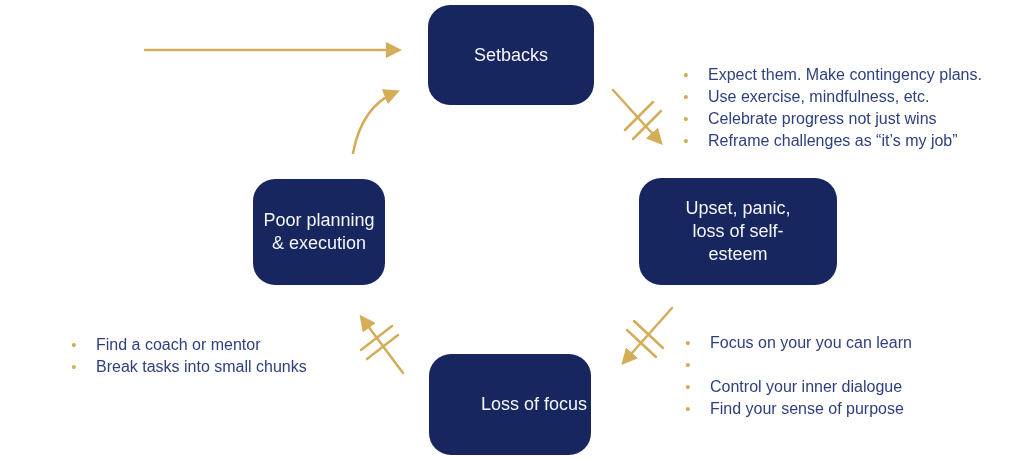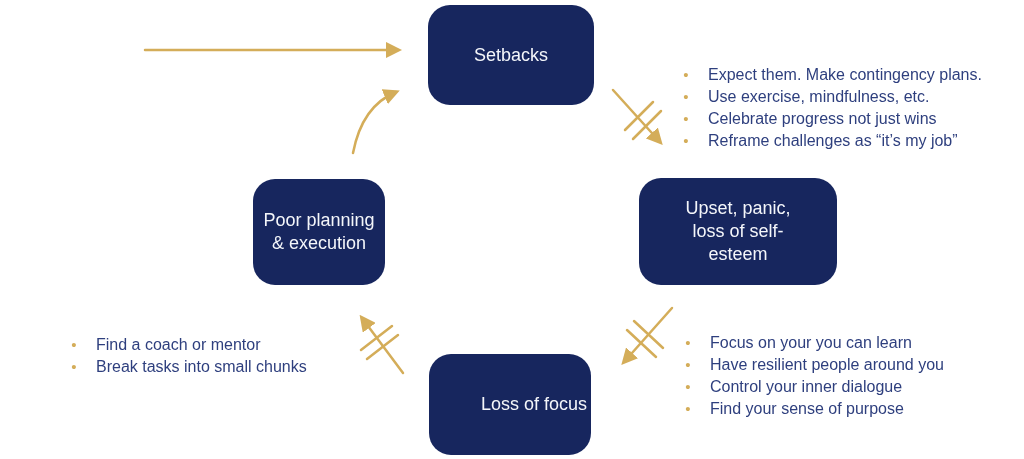--- a/index.html
+++ b/index.html
@@ -153,21 +153,20 @@
     </div>
   </div>
 
   <div class="tip-list list-recovery-tips">
     <div class="tip-item">
       <span class="bullet">•</span>
       <span>Focus on your you can learn</span>
     </div>
     <div class="tip-item">
       <span class="bullet">•</span>
-      <span>Have resilient people around you</span>
     </div>
     <div class="tip-item">
       <span class="bullet">•</span>
       <span>Control your inner dialogue</span>
     </div>
     <div class="tip-item">
       <span class="bullet">•</span>
       <span>Find your sense of purpose</span>
     </div>
   </div>

